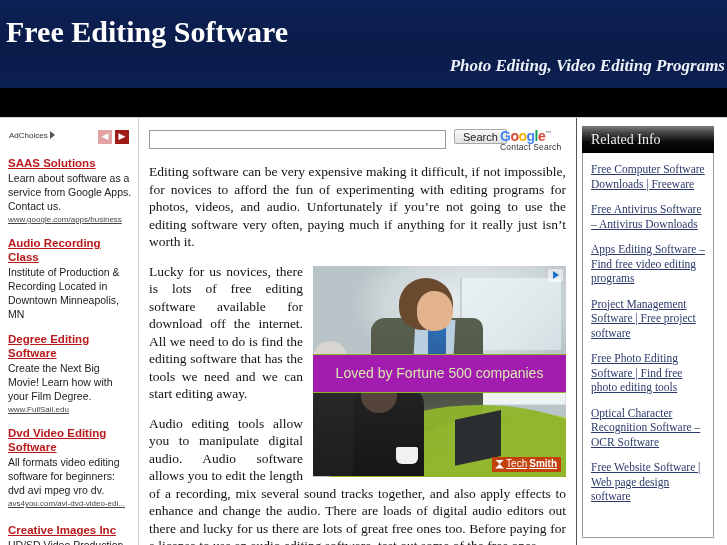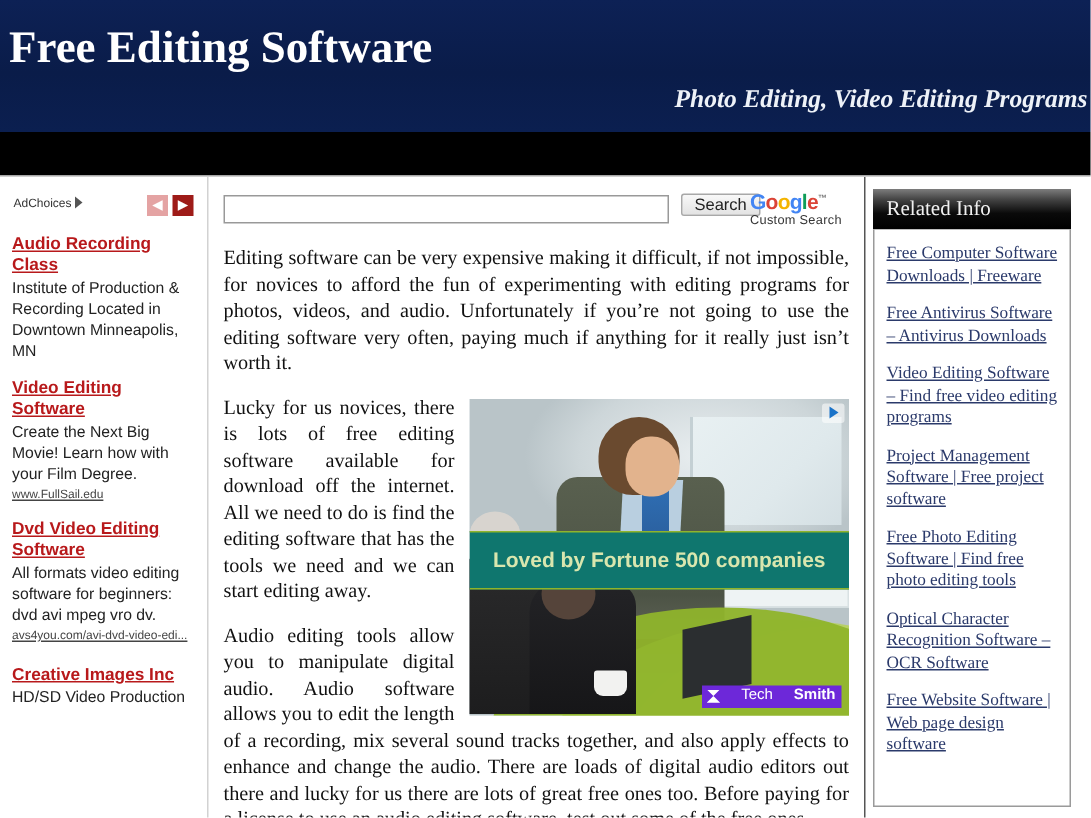--- a/index.html
+++ b/index.html
@@ -326,41 +326,42 @@
   #ad-swoosh3 {
     position: absolute; left: 40%; bottom: -60%;
     width: 120%; height: 88%;
     border-radius: 50%;
     background: #d7e59b;
     opacity: .85;
   }
   #ad-banner {
     position: absolute; left: 0; top: 42%;
     width: 100%; height: 18.5%;
-    background: #0f766e;
+    background: #a21caf;
     border-top: 1px solid #8fb42b;
     border-bottom: 1px solid #8fb42b;
-    display: flex; align-items: center; justify-content: center; font-weight: bold;
+    display: flex; align-items: center; justify-content: center;
   }
   #ad-banner-text {
     font-family: "Liberation Sans", sans-serif;
     font-size: 14px;
     color: #d9e6ae;
     white-space: nowrap;
   }
   #ad-logo {
     position: absolute; right: 5px; bottom: 5px;
     height: 15px;
-    background: #6d28d9;
+    background: #c2410c;
     color: #ffffff;
     font-family: "Liberation Sans", sans-serif;
     font-size: 10px;
     padding: 1px 4px 1px 3px;
-    display: flex; align-items: center; gap: 14px;
+    display: flex; align-items: center; gap: 2px;
     line-height: 12px;
+    text-decoration: underline;
   }
   #ad-logo-mark {
     display: inline-block;
     width: 9px; height: 9px;
     background: #ffffff;
     clip-path: polygon(0 0, 100% 0, 0 100%, 100% 100%);
   }
   #ad-logo b { font-weight: bold; }
   #ad-choice-icon {
     position: absolute; right: 3px; top: 3px;
@@ -424,28 +425,33 @@
   <div id="left-rail">
 
     <div id="adchoices-row">
       <span id="adchoices-label">
         <span>AdChoices</span><span class="adchoices-tri"></span>
       </span>
       <span class="ad-navbtn" id="ad-nav-prev">◀</span>
       <span class="ad-navbtn" id="ad-nav-next">▶</span>
     </div>
 
+    <div class="ad-block">
+      <a class="ad-title">SAAS Solutions</a>
+      <div class="ad-desc">Learn about software as a service from Google Apps. Contact us.</div>
+      <a class="ad-url">www.google.com/apps/business</a>
+    </div>
 
     <div class="ad-block">
       <a class="ad-title">Audio Recording Class</a>
       <div class="ad-desc">Institute of Production &amp; Recording Located in Downtown Minneapolis, MN</div>
     </div>
 
     <div class="ad-block">
-      <a class="ad-title">Video Editing Software</a>
+      <a class="ad-title">Degree Editing Software</a>
       <div class="ad-desc">Create the Next Big Movie! Learn how with your Film Degree.</div>
       <a class="ad-url">www.FullSail.edu</a>
     </div>
 
     <div class="ad-block">
       <a class="ad-title">Dvd Video Editing Software</a>
       <div class="ad-desc">All formats video editing software for beginners: dvd avi mpeg vro dv.</div>
       <a class="ad-url">avs4you.com/avi-dvd-video-edi...</a>
     </div>
 
@@ -457,21 +463,21 @@
   </div>
   <div id="left-rail-divider"></div>
 
   <div id="center-col">
 
     <div id="search-row">
       <input id="search-input" type="text" placeholder="" style="">
       <button id="search-button">Search</button>
       <div id="google-cse-brand">
         <div id="google-logo"><span class="g1">G</span><span class="o1">o</span><span class="o2">o</span><span class="g2">g</span><span class="l1">l</span><span class="e1">e</span><span class="tm">™</span></div>
-        <div id="cse-sub">Custom Search</div>
+        <div id="cse-sub">Contact Search</div>
       </div>
     </div>
 
     <div id="article">
 
       <p>Editing software can be very expensive making it difficult, if not impossible, for novices to afford the fun of experimenting with editing programs for photos, videos, and audio. Unfortunately if you’re not going to use the editing software very often, paying much if anything for it really just isn’t worth it.</p>
 
       <div id="inline-ad">
         <div id="ad-bg"></div>
         <div id="ad-window"></div>
@@ -510,21 +516,21 @@
 
     </div>
   </div>
   <div id="center-divider"></div>
 
   <div id="right-rail">
     <div id="related-header">Related Info</div>
     <div id="related-box">
       <a class="related-link">Free Computer Software Downloads | Freeware</a>
       <a class="related-link">Free Antivirus Software – Antivirus Downloads</a>
-      <a class="related-link">Video Editing Software – Find free video editing programs</a>
+      <a class="related-link">Apps Editing Software – Find free video editing programs</a>
       <a class="related-link">Project Management Software | Free project software</a>
       <a class="related-link">Free Photo Editing Software | Find free photo editing tools</a>
       <a class="related-link">Optical Character Recognition Software – OCR Software</a>
       <a class="related-link">Free Website Software | Web page design software</a>
     </div>
   </div>
 
 </div>
 
 </body></html>

